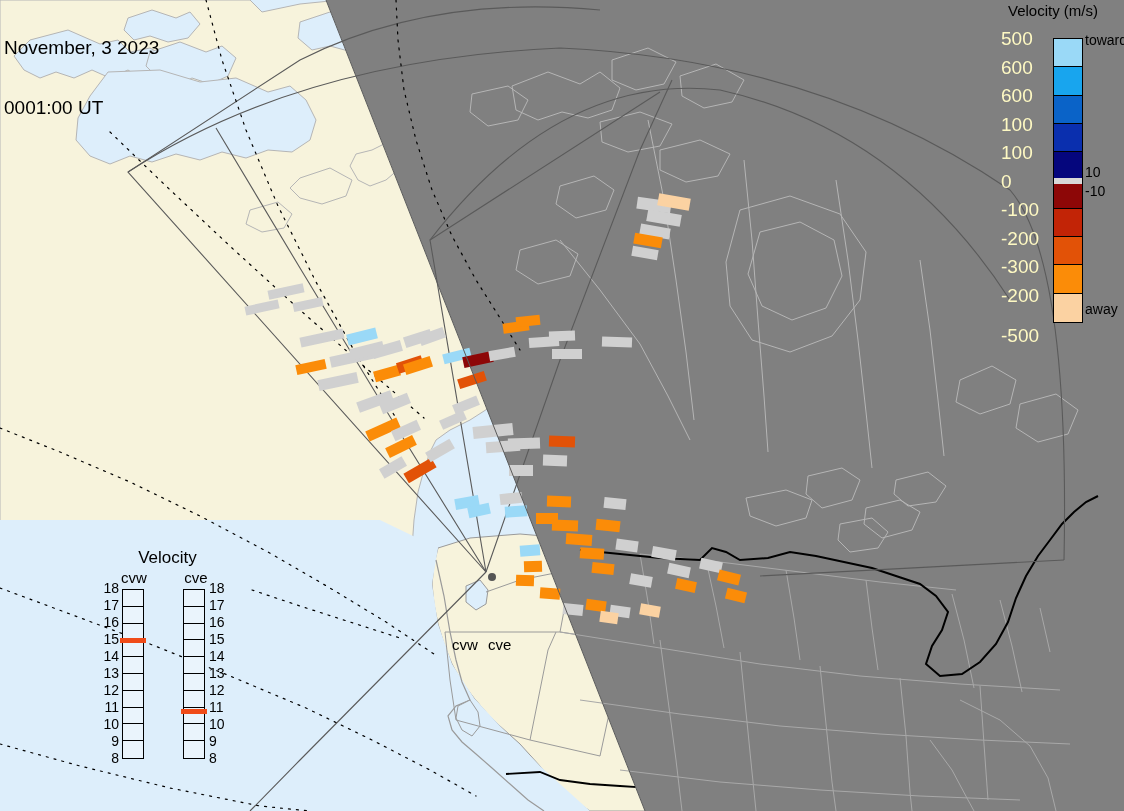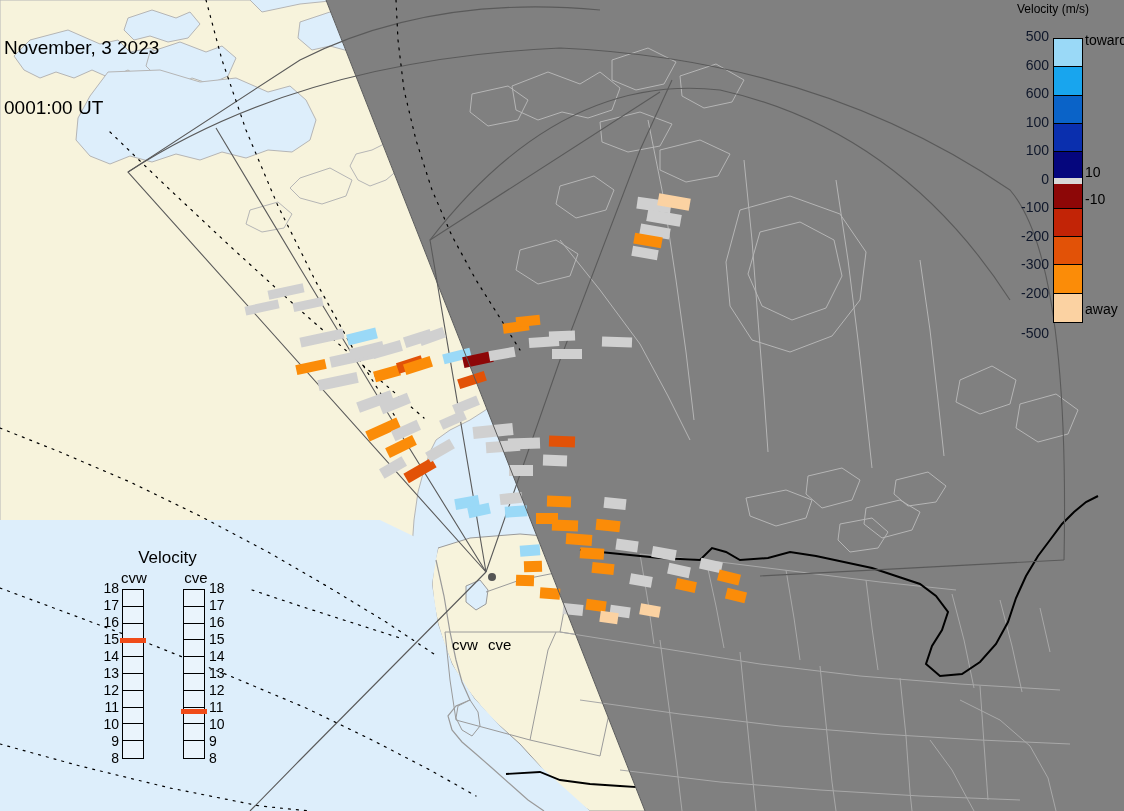--- a/index.html
+++ b/index.html
@@ -13,30 +13,30 @@
   #map svg{position:absolute;left:0;top:0;}
 
   
   #timestamp{position:absolute;left:4px;top:-2px;color:#000;
              font-size:19px;line-height:20px;letter-spacing:0px;white-space:pre;}
   #timestamp div{margin:0;padding:0;}
 
   
   #cbar{position:absolute;left:975px;top:0px;width:149px;height:340px;}
   #cbar .cbtitle{position:absolute;left:8px;top:2px;width:140px;text-align:center;
-                 color:#000;font-size:12px;white-space:nowrap;}
+                 color:#000;font-size:15px;white-space:nowrap;}
   #cbar .swatches{position:absolute;left:78px;top:38px;width:30px;height:285px;
                   border:1px solid #000;box-sizing:border-box;}
   #cbar .sw{width:100%;height:10%;box-sizing:border-box;border-bottom:1px solid #000;}
   #cbar .sw:last-child{border-bottom:none;}
   #cbar .swmid{position:absolute;left:78px;top:178px;width:30px;height:6px;
                background:#d8d8d8;border-left:1px solid #000;border-right:1px solid #000;
                box-sizing:border-box;}
-  #cbar .tick{position:absolute;right:0;width:48px;text-align:right;
-              color:#0f172a;font-size:14px;white-space:nowrap;}
+  #cbar .tick{position:absolute;right:0;width:48px;text-align:left;
+              color:#fef9c3;font-size:19px;white-space:nowrap;}
   #cbar .ticks{position:absolute;left:18px;top:0;width:56px;height:340px;}
   #cbar .sidelab{position:absolute;left:110px;color:#000;font-size:14px;white-space:nowrap;}
 
   
   #freq{position:absolute;left:95px;top:545px;width:145px;height:250px;}
   #freq .ftitle{position:absolute;left:0;top:3px;width:145px;text-align:center;
                 color:#000;font-size:17px;white-space:nowrap;}
   #freq .colname{position:absolute;color:#000;font-size:15px;white-space:nowrap;text-align:center;}
   #freq .bar{position:absolute;width:22px;height:170px;background:#eaf4fc;
              border:1px solid #000;box-sizing:border-box;}
@@ -331,21 +331,21 @@
         <div class="sw" style="background: rgb(5, 6, 125);"></div>
         <div class="sw" style="background: rgb(141, 7, 7);"></div>
         <div class="sw" style="background: rgb(194, 36, 6);"></div>
         <div class="sw" style="background: rgb(226, 82, 7);"></div>
         <div class="sw" style="background: rgb(251, 140, 8);"></div>
         <div class="sw" style="background: rgb(251, 210, 162);"></div>
       </div>
     <div class="swmid"></div>
     <div class="sidelab" style="top:32px;">toward</div>
     <div class="sidelab" style="top:164px;">10</div>
-    <div class="sidelab" style="top:183px;margin-top:8px;">-10</div>
+    <div class="sidelab" style="top:183px;">-10</div>
     <div class="sidelab" style="top:301px;">away</div>
   </div>
 
   <div id="freq">
     <div class="ftitle">Velocity</div>
 
     <div class="colname" style="left:14px;top:24px;width:50px;">cvw</div>
     <div class="colname" style="left:76px;top:24px;width:50px;">cve</div>
 
     <div class="bar" id="bar-cvw" style="left:27px;top:44px;">

